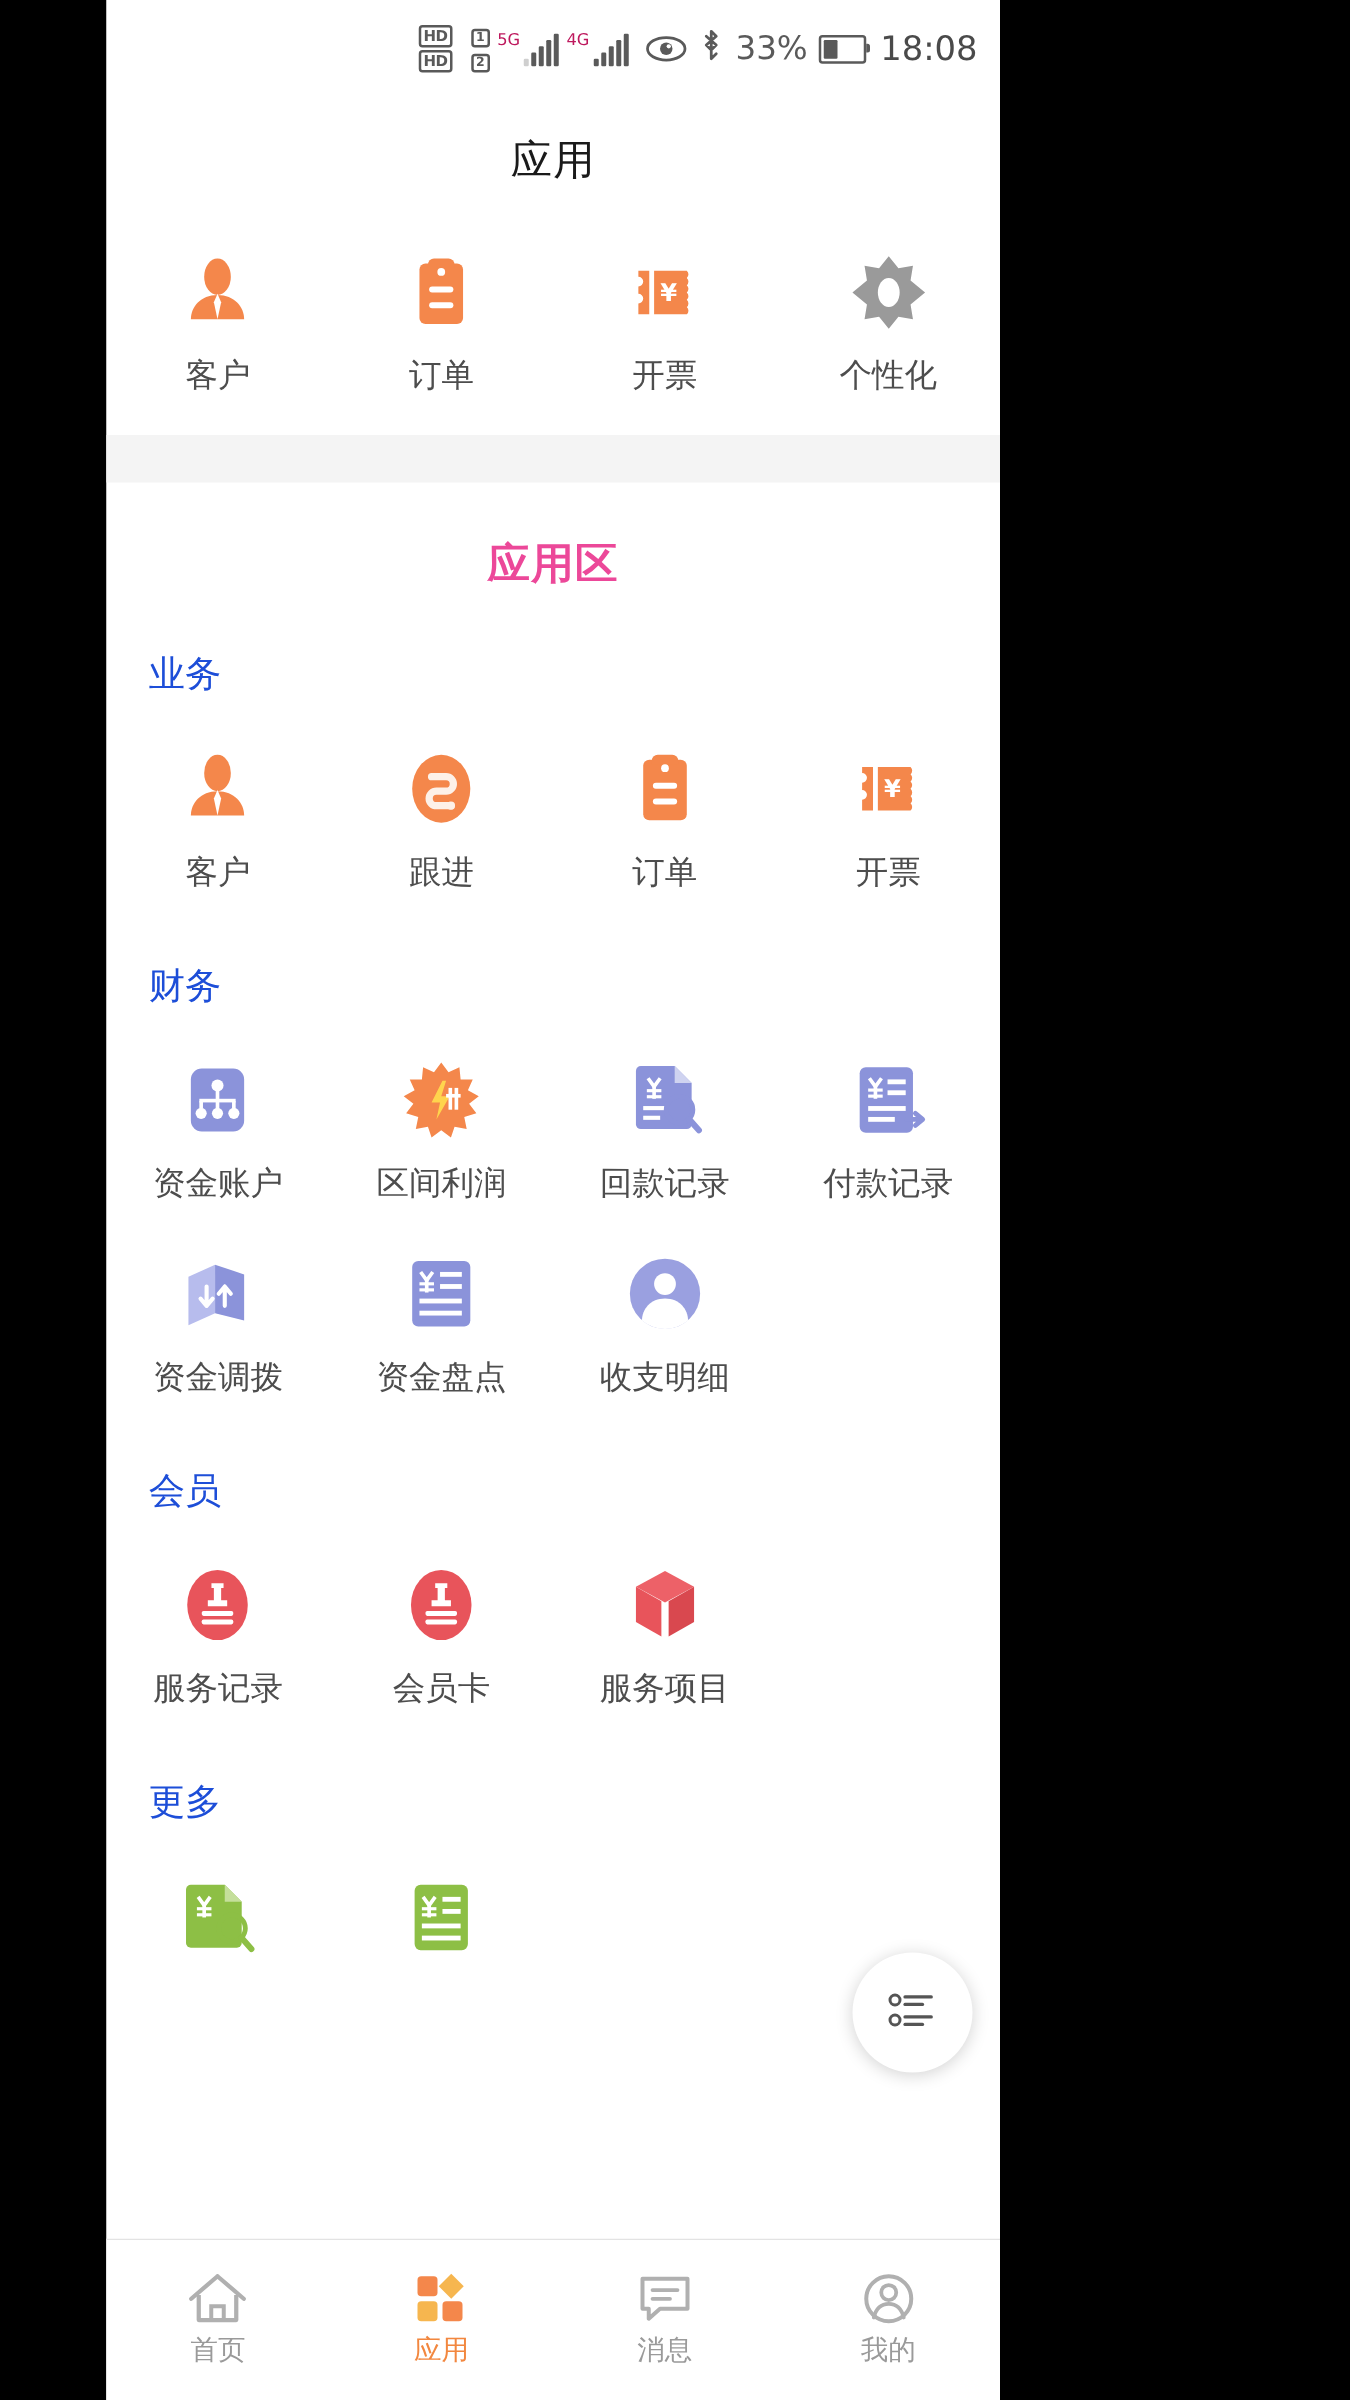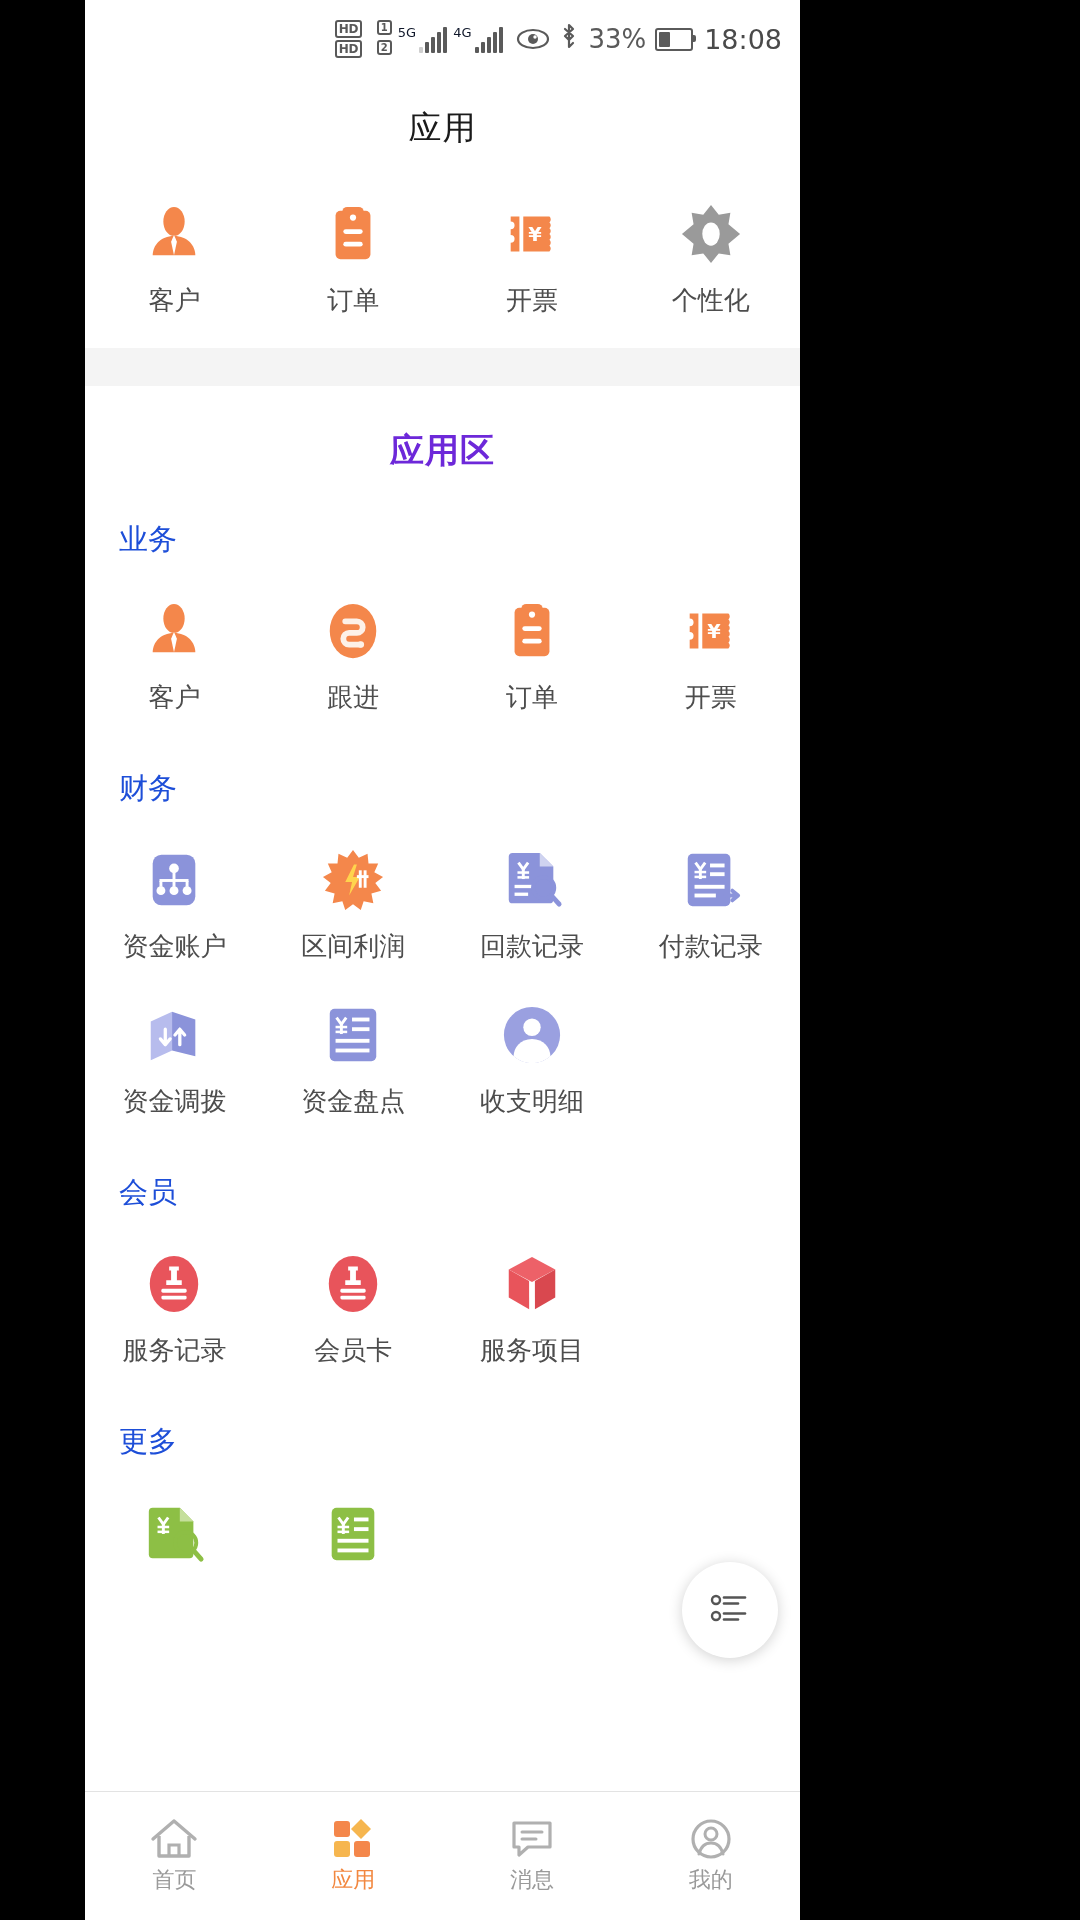--- a/index.html
+++ b/index.html
@@ -34,21 +34,21 @@
   .sb-left { width: 160px; }
   .sb-center {
     display: flex;
     align-items: center;
     gap: 6px;
     margin-left: 58px;
   }
   .hd-stack { display: flex; flex-direction: column; gap: 2px; }
   .hd-badge {
     display: flex;
-    align-items: flex-start;
+    align-items: flex-end;
     gap: 15px;
   }
   .hd-box {
     border: 2px solid #595959;
     border-radius: 3px;
     font-size: 12px;
     font-weight: bold;
     line-height: 1;
     padding: 1px 2px;
     letter-spacing: -0.5px;
@@ -57,21 +57,21 @@
     border: 2px solid #595959;
     border-radius: 3px;
     font-size: 10px;
     font-weight: bold;
     line-height: 1;
     padding: 1px 2px 0 2px;
   }
   .sig-group { display: flex; align-items: flex-end; gap: 3px; }
   .sig-label {
     font-size: 13px;
-    color: #0f172a;
+    color: #be185d;
     line-height: 1;
     margin-bottom: 14px;
   }
   .bars { display: flex; align-items: flex-end; gap: 2px; height: 24px; }
   .bars i { width: 4px; background: #5a5a5a; display: block; border-radius: 1px; }
   .bars i:nth-child(1) { height: 6px; }
   .bars i:nth-child(2) { height: 11px; }
   .bars i:nth-child(3) { height: 16px; }
   .bars i:nth-child(4) { height: 21px; }
   .bars i:nth-child(5) { height: 26px; }
@@ -135,21 +135,21 @@
   .gap-band {
     height: 38px;
     background: #f4f4f4;
   }
 
   
   .zone-title {
     text-align: center;
     font-size: 34px;
     font-weight: bold;
-    color: #6d28d9;
+    color: #ec4899;
     padding: 42px 0 0 0;
     letter-spacing: 1px;
   }
   .group { padding: 0 0 8px 0; }
   .group-title {
     font-size: 29px;
     color: #1d4ed8;
     padding: 46px 0 0 34px;
   }
   .grid {

